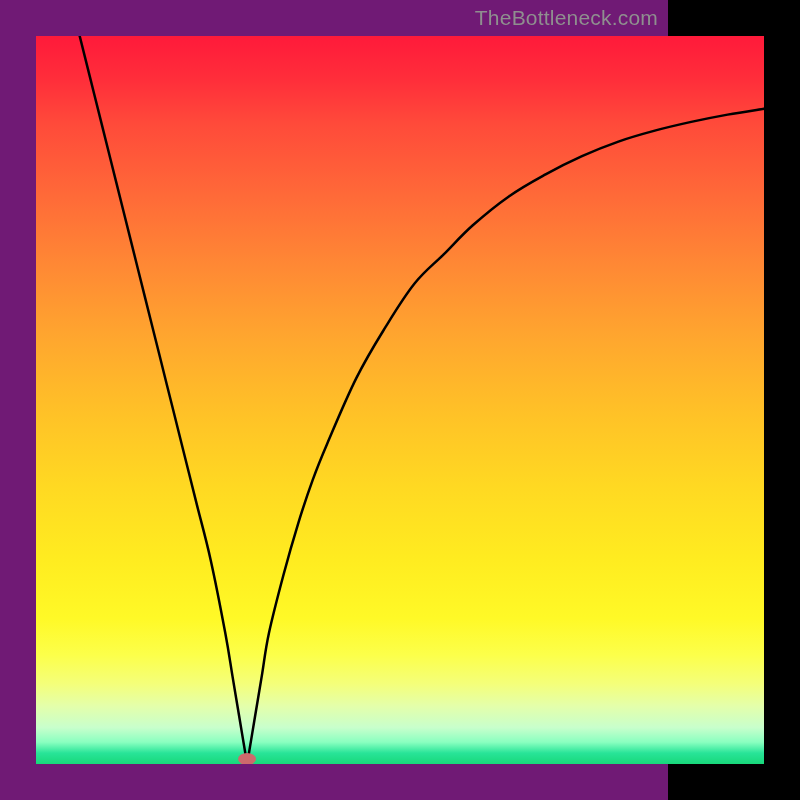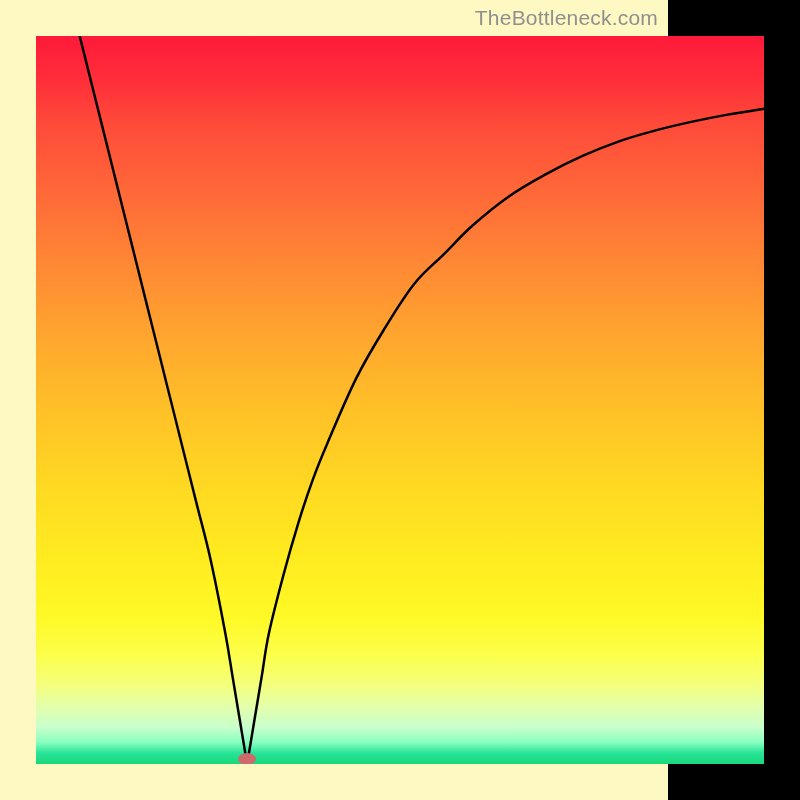--- a/index.html
+++ b/index.html
@@ -10,21 +10,21 @@
     background: #000;
     position: relative;
     font-family: Arial, Helvetica, sans-serif;
   }
   .frame {
     position: absolute;
     top: 0;
     left: 0;
     width: 668px;
     height: 800px;
-    background: #fef9c3;
+    background: #701a75;
   }
   .plot-area {
     position: absolute;
     top: 36px;
     left: 36px;
     width: 728px;
     height: 728px;
     overflow: hidden;
   }
   .gradient-bg {

